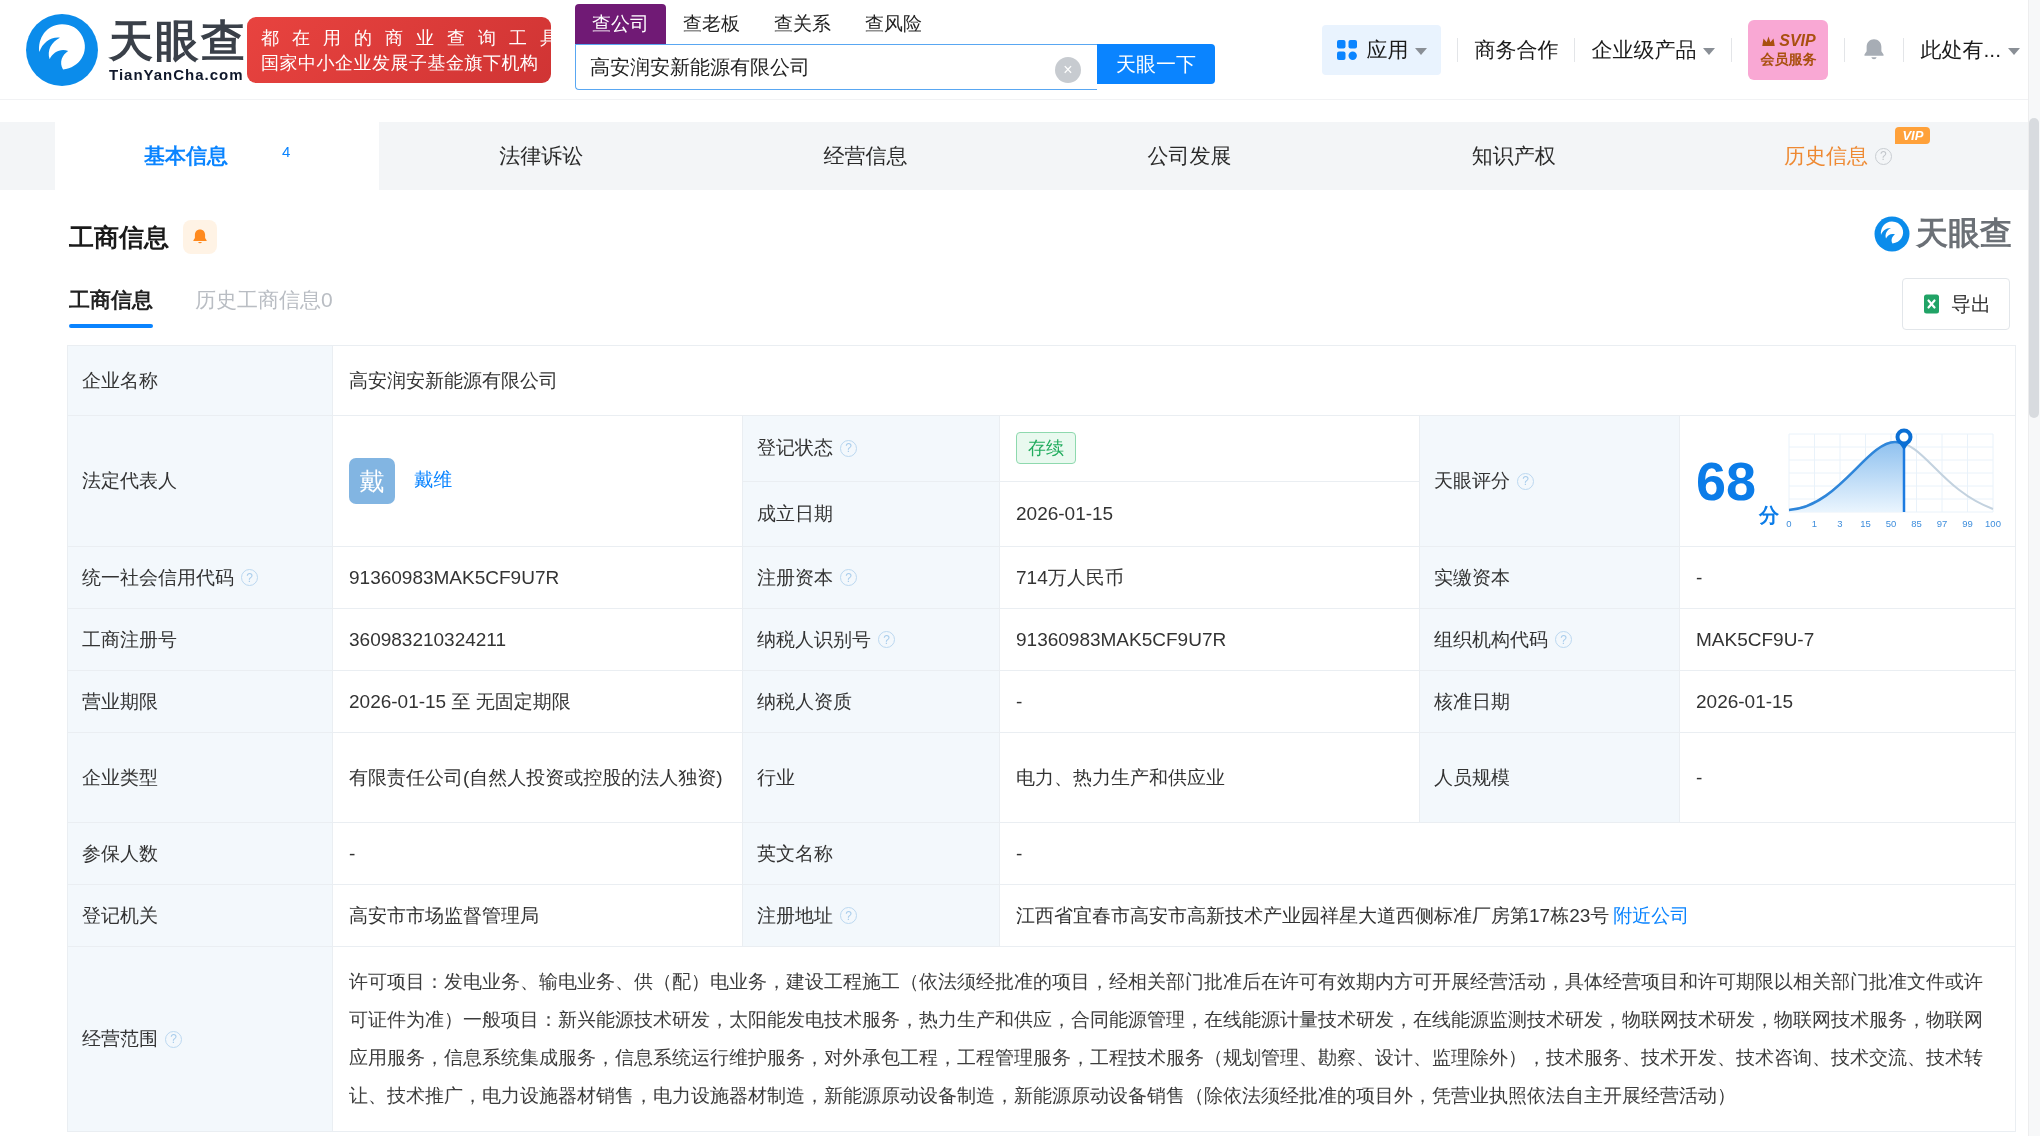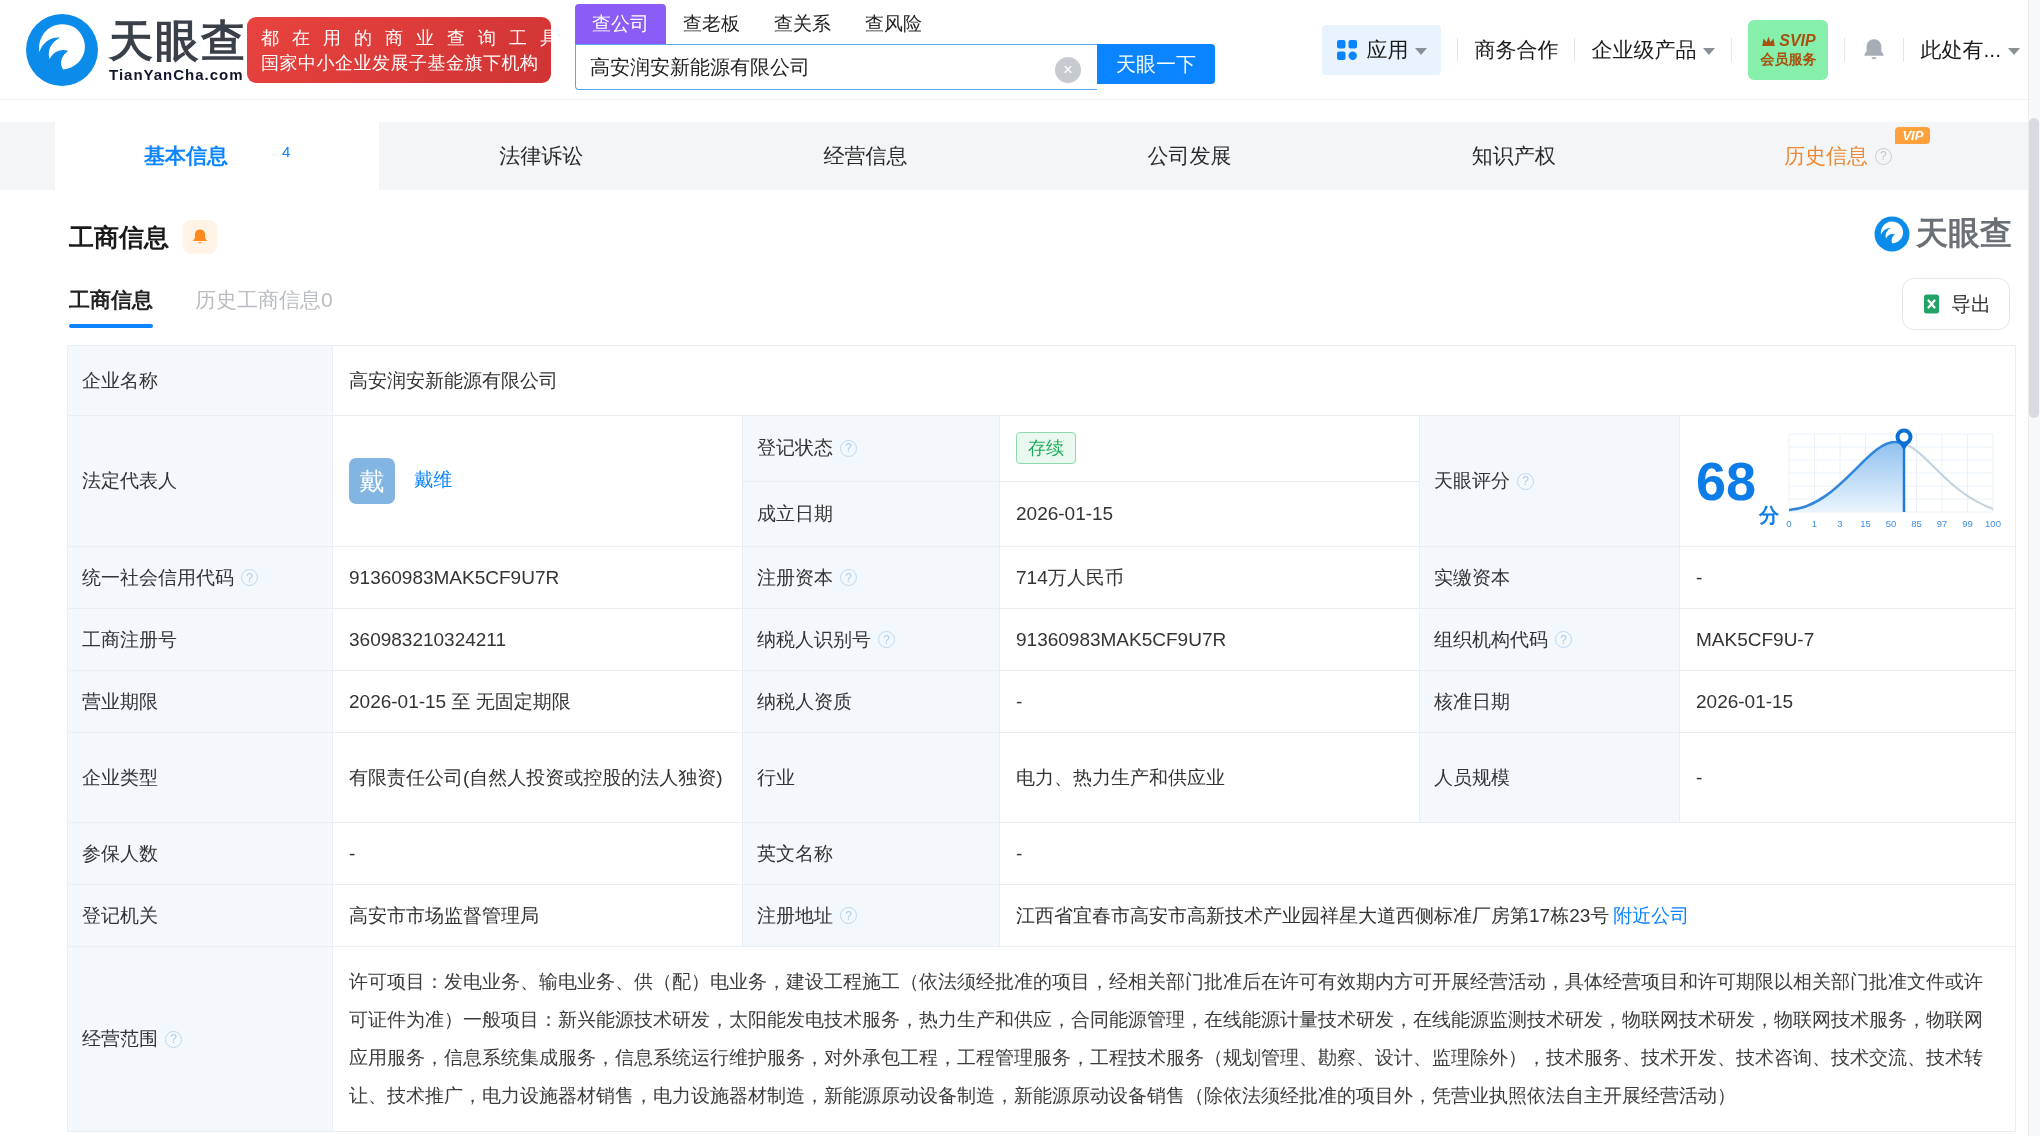--- a/index.html
+++ b/index.html
@@ -14,36 +14,36 @@
   .logo-name { font-size:44px; font-weight:700; color:#3a4049; line-height:46px; letter-spacing:2px; }
   .logo-domain { font-size:15px; font-weight:700; color:#0f172a; letter-spacing:1px; margin-top:2px; }
   .promo { position:absolute; left:247px; top:17px; width:304px; height:66px; border-radius:9px;
            background:linear-gradient(135deg,#e8433f,#d03434); color:#fff; padding:9px 14px; }
   .promo-l1 { font-size:18px; letter-spacing:4px; line-height:25px; white-space:nowrap; }
   .promo-l2 { font-size:18px; letter-spacing:0.5px; line-height:25px; white-space:nowrap; }
 
   .search-wrap { position:absolute; left:575px; top:6px; }
   .search-tabs { display:flex; align-items:flex-end; height:38px; }
   .search-tab { font-size:19px; color:#222; padding:7px 17px; cursor:pointer; }
-  .search-tab.active { background:#8b5cf6; color:#fff; border-radius:4px 4px 0 0; }
+  .search-tab.active { background:#701a75; color:#fff; border-radius:4px 4px 0 0; }
   .search-bar { display:flex; margin-top:0; }
   .search-input { width:522px; height:46px; border:1px solid #59a7f2; border-right:none; border-radius:0 0 0 4px;
                   font-size:20px; color:#222; padding:0 48px 0 14px; outline:none; font-family:inherit; }
   .clear-btn { position:absolute; left:480px; top:51px; width:26px; height:26px; border-radius:50%;
                background:#c7cbd0; color:#fff; font-size:16px; display:flex; align-items:center; justify-content:center; cursor:pointer; }
   .search-btn { width:118px; height:40px; background:#0a84ff; color:#fff; font-size:20px; border:none;
                 border-radius:0 4px 4px 0; cursor:pointer; font-family:inherit; }
 
   .topnav { position:absolute; right:20px; top:0; height:100px; display:flex; align-items:center; }
   .apps-chip { display:flex; align-items:center; background:#e9f3fe; border-radius:4px; height:50px; padding:0 14px; cursor:pointer; }
   .apps-chip .lbl { font-size:21px; color:#1a1a1a; margin:0 7px 0 8px; }
   .caret { width:0; height:0; border-left:6px solid transparent; border-right:6px solid transparent; border-top:7px solid #8a8f96; margin-top:3px; }
   .vsep { width:1px; height:24px; background:#e3e5e8; margin:0 16px; }
   .nav-item { font-size:21px; color:#1a1a1a; cursor:pointer; display:flex; align-items:center; gap:7px; white-space:nowrap; }
-  .svip { background:#86efac; border-radius:6px; padding:12px 12px; text-align:center; cursor:pointer; }
+  .svip { background:#f9a8d4; border-radius:6px; padding:12px 12px; text-align:center; cursor:pointer; }
   .svip-l1 { font-size:16px; font-weight:700; font-style:italic; color:#a9500f; display:flex; align-items:center; justify-content:center; gap:3px; line-height:18px;}
   .svip-l2 { font-size:14px; font-weight:700; color:#a9500f; line-height:18px; }
   .bellgray { width:26px; height:26px; cursor:pointer; }
 
   
   .tabbar { position:absolute; top:122px; left:0; width:2040px; height:68px; background:#f3f5f7; }
   .tabbar-inner { position:absolute; left:55px; right:40px; top:0; bottom:0; display:flex; }
   .mtab { flex:1; display:flex; align-items:center; justify-content:center; font-size:21px; color:#2a2a2a; cursor:pointer; position:relative; }
   .mtab.active { background:#fff; color:#0a84ff; font-weight:700;gap:48px; }
   .mtab .count { font-size:15px; color:#0a84ff; margin-left:6px; position:relative; top:-5px; font-weight:400; }
@@ -60,21 +60,21 @@
   .sec-title { font-size:25px; font-weight:700; color:#1a1a1a; }
   .bell-box { width:34px; height:34px; background:#fff3e5; border-radius:8px; margin-left:14px; display:flex; align-items:center; justify-content:center; cursor:pointer; }
   .watermark { position:absolute; right:42px; top:22px; display:flex; align-items:center; gap:6px; }
   .watermark .wm-txt { font-size:32px; font-weight:700; color:#6b7076; }
   .subtabs { position:absolute; left:55px; top:96px; display:flex; align-items:flex-end; gap:42px; }
   .subtab { font-size:21px; cursor:pointer; padding-bottom:14px; position:relative; }
   .subtab.active { color:#222; font-weight:700; }
   .subtab.active::after { content:""; position:absolute; left:0; right:0; bottom:0; height:4px; background:#0a84ff; border-radius:2px; }
   .subtab.inactive { color:#b9bdc3; }
   .export-btn { position:absolute; right:44px; top:88px; width:108px; height:52px; background:#fff; border:1px solid #e2e6ea;
-                border-radius:12px; display:flex; align-items:center; justify-content:center; gap:8px; font-size:20px; color:#333; cursor:pointer; }
+                border-radius:4px; display:flex; align-items:center; justify-content:center; gap:8px; font-size:20px; color:#333; cursor:pointer; }
 
   
   table.info { position:absolute; left:53px; top:155px; width:1948px; border-collapse:collapse; table-layout:fixed; }
   table.info td { border:1px solid #eaeef2; font-size:19px; color:#333; vertical-align:middle; }
   td.lbl { background:#f3f8fc; padding:10px 8px 10px 14px; }
   td.val { background:#fff; padding:10px 10px 10px 16px; }
   .lbl-in { display:flex; align-items:center; }
   tr.h70 td { height:70px; } tr.h57 td { height:57px; } tr.h62 td { height:62px; } tr.h90 td { height:90px; }
   .avatar { display:inline-flex; width:46px; height:46px; border-radius:7px; background:#82b5e2; color:#fff; font-size:25px;
             align-items:center; justify-content:center; cursor:pointer; vertical-align:middle; }

